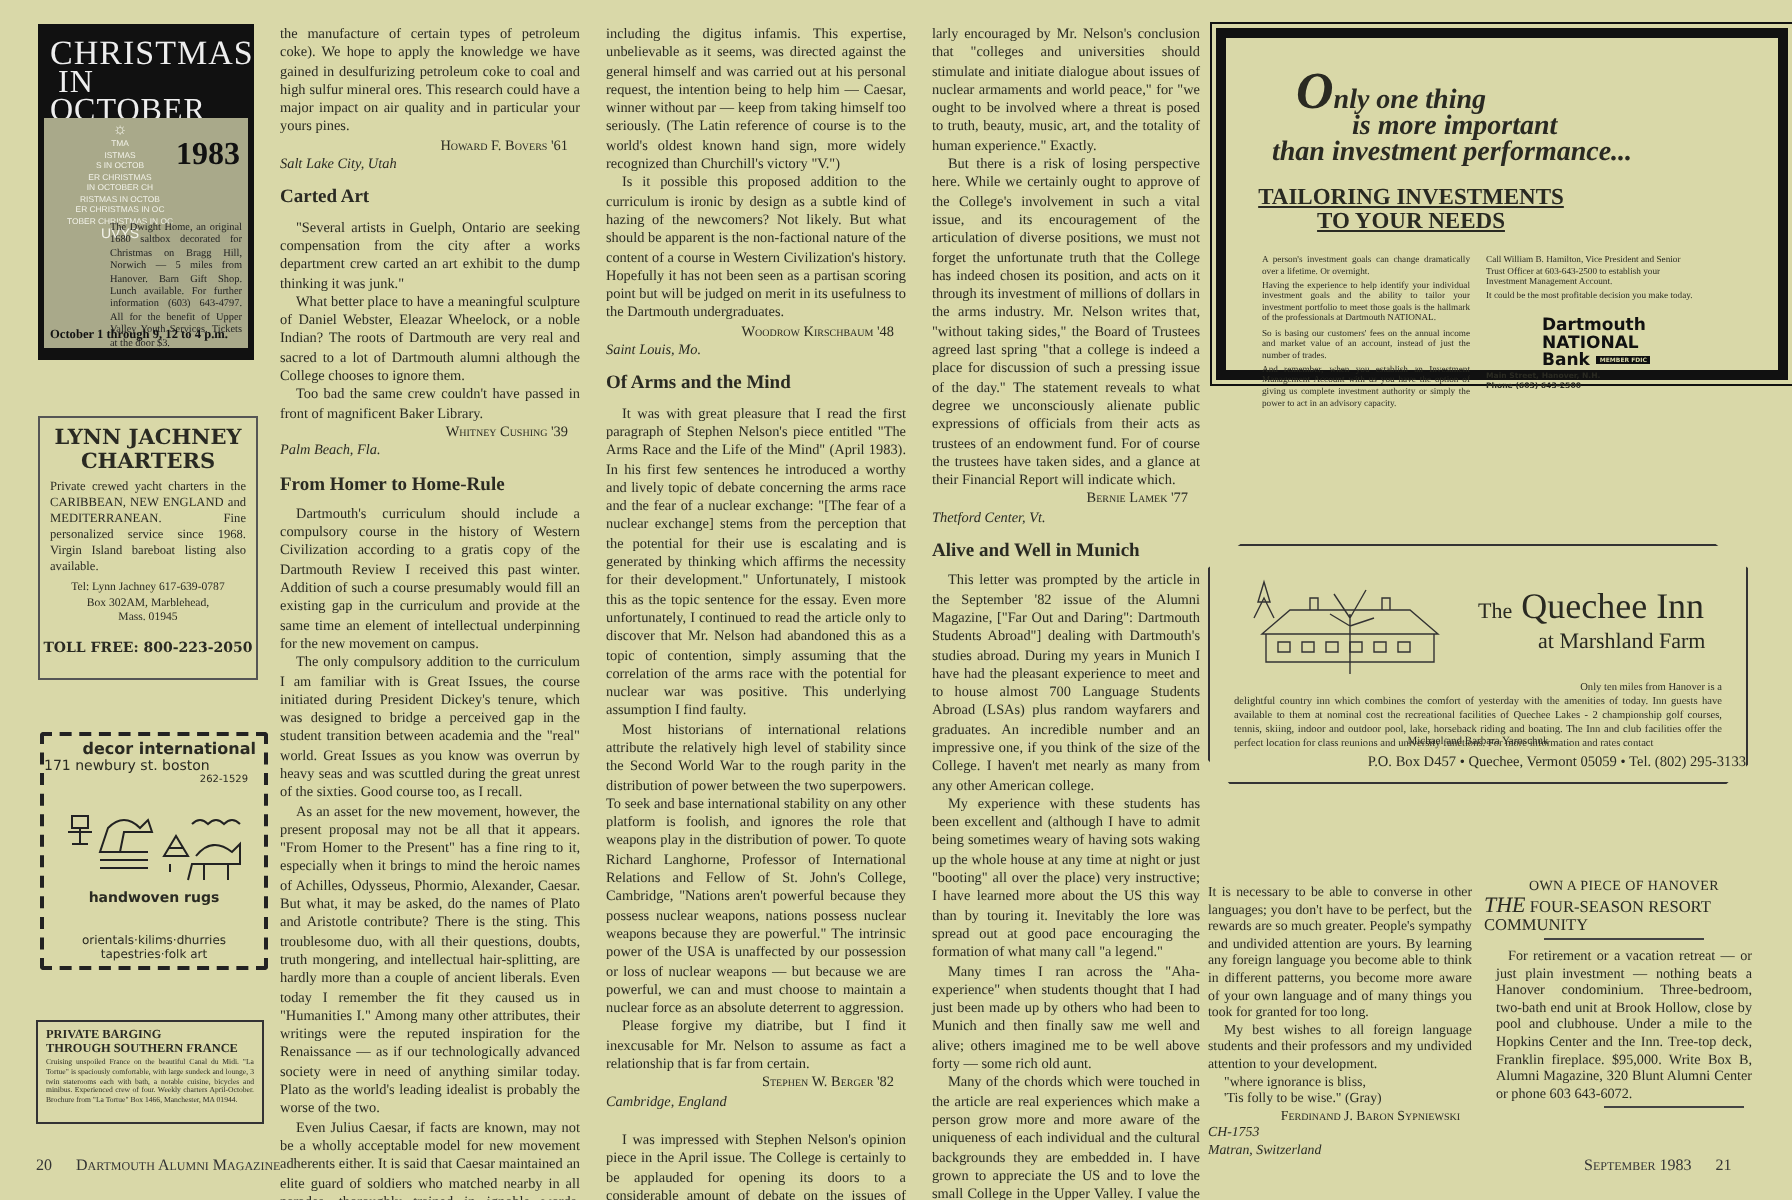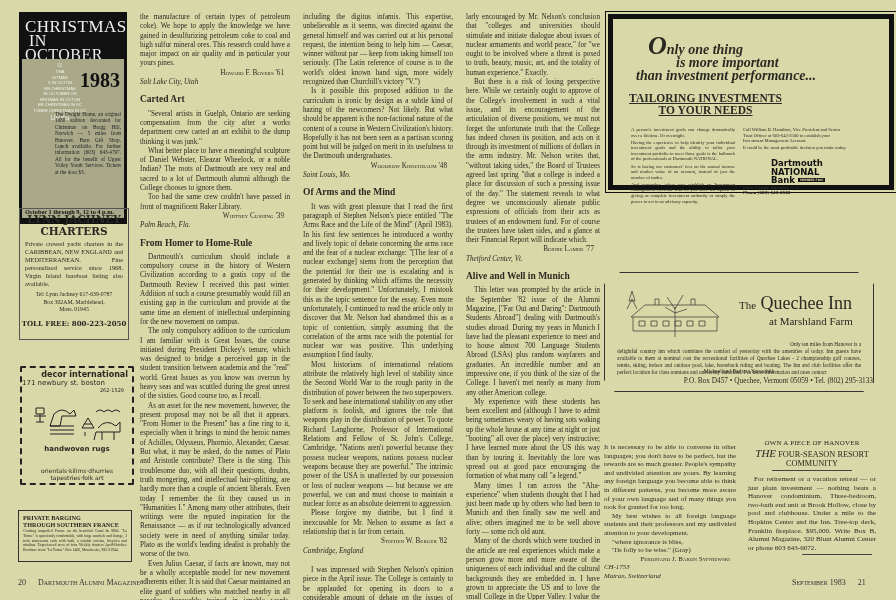--- a/index.html
+++ b/index.html
@@ -5,26 +5,26 @@
   html,body{margin:0;padding:0;}
   body{width:896px;height:600px;background:#d9d8a8;position:relative;overflow:hidden;
        font-family:"Liberation Serif",serif;color:#2a2a22;}
   .abs{position:absolute;}
   .col{position:absolute;font-size:7.2px;line-height:9.3px;text-align:justify;}
   .col p{margin:0;text-indent:8px;}
   .col p.noind{text-indent:0;}
   .col h3{margin:8px 0 5px 0;font-size:9.5px;font-weight:bold;text-indent:0;}
   .sig{text-align:right;font-variant:small-caps;text-indent:0 !important;padding-right:6px;}
   .place{font-style:italic;text-indent:0 !important;margin-bottom:4px !important;}
-  .xmas{left:19px;top:12px;width:108px;height:212px;background:#111;}
+  .xmas{left:19px;top:12px;width:108px;height:168px;background:#111;}
   .xmas .hdr{color:#eee;font-size:15px;line-height:14px;padding:8px 4px 0 6px;letter-spacing:.5px;}
   .xmas .hdr .big{font-size:22px;}
   .xmas .inner{position:absolute;left:3px;right:3px;top:47px;bottom:6px;background:#a9a98a;}
   .xmas .tree{position:absolute;left:2px;top:2px;width:72px;text-align:center;color:#f2f2e8;font-size:4.2px;line-height:5.5px;font-family:"Liberation Sans",sans-serif;}
-  .xmas .yr{position:absolute;right:4px;top:10px;font-size:20px;font-weight:bold;color:#111;}
+  .xmas .yr{position:absolute;right:4px;top:10px;font-size:16px;font-weight:bold;color:#111;}
   .xmas .body{position:absolute;left:3px;right:3px;top:52px;font-size:5.2px;line-height:6.4px;color:#222;text-align:justify;}
   .xmas .dates{position:absolute;left:3px;right:2px;bottom:3px;font-size:6.3px;font-weight:bold;color:#111;}
   .lynn{left:19px;top:208px;width:108px;height:130px;border:1px solid #555;}
   .lynn .t{font-family:"DejaVu Serif",serif;font-weight:bold;font-size:10.5px;text-align:center;line-height:12px;margin-top:4px;}
   .lynn .b{font-size:6.3px;line-height:8px;padding:3px 5px;text-align:justify;}
   .lynn .c{font-size:5.8px;line-height:7.5px;text-align:center;}
   .lynn .tf{font-family:"DejaVu Serif",serif;font-weight:bold;font-size:7px;text-align:center;margin-top:5px;}
   .decor{left:20px;top:366px;width:110px;height:115px;border:2px dashed #222;border-radius:2px;}
   .decor .n{font-family:"DejaVu Sans",sans-serif;font-weight:bold;font-size:8px;text-align:right;padding:2px 4px 0 0;}
   .decor .a{font-family:"DejaVu Sans",sans-serif;font-size:7px;padding-right:4px;}
@@ -49,21 +49,21 @@
   .inn .sketch{position:absolute;left:20px;top:14px;width:100px;height:50px;}
   .inn .name{position:absolute;left:134px;top:20px;font-size:18px;}
   .inn .name small{font-size:11px;}
   .inn .sub{position:absolute;left:164px;top:42px;font-size:11px;}
   .inn .body{position:absolute;left:12px;right:12px;top:68px;font-size:5.3px;line-height:6.9px;text-align:justify;}
   .inn .body .lead{padding-left:118px;display:block;}
   .inn .contact{position:absolute;left:0;right:0;top:95px;text-align:center;font-size:5.5px;}
   .inn .pobox{position:absolute;left:0;right:0;top:103px;text-align:right;font-size:7.3px;}
   .resort{left:742px;top:439px;width:140px;}
   .resort .own{font-size:7px;text-align:center;letter-spacing:.2px;}
-  .resort .ttl{font-size:8.3px;text-align:center;line-height:9px;margin-top:2px;}
+  .resort .ttl{font-size:8.3px;line-height:9px;margin-top:2px;}
   .resort .ttl i{font-size:11px;}
   .resort .rule{height:1px;background:#444;width:80px;margin:2px auto 4px auto;}
   .resort .b{font-size:7.1px;line-height:8.6px;text-align:justify;padding:0 6px;}
   .resort .b p{margin:0;text-indent:6px;}
 </style>
 </head>
 <body>
 
 <div class="abs xmas">
   <div class="hdr">

